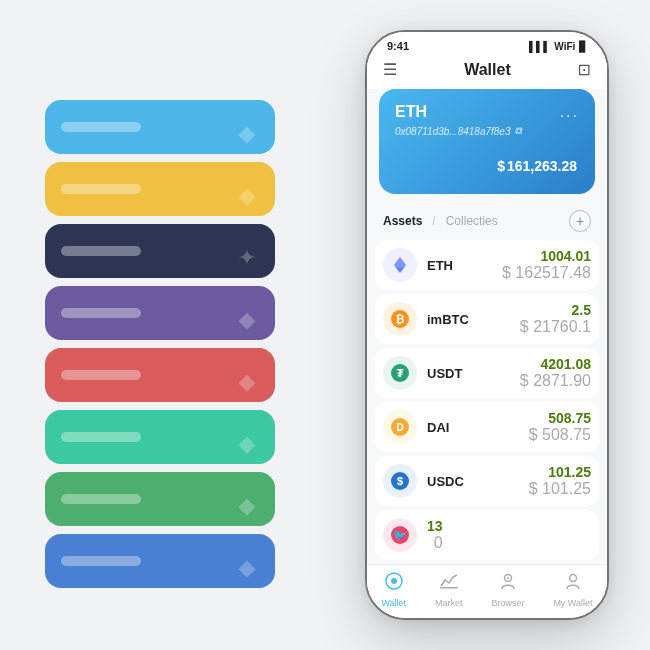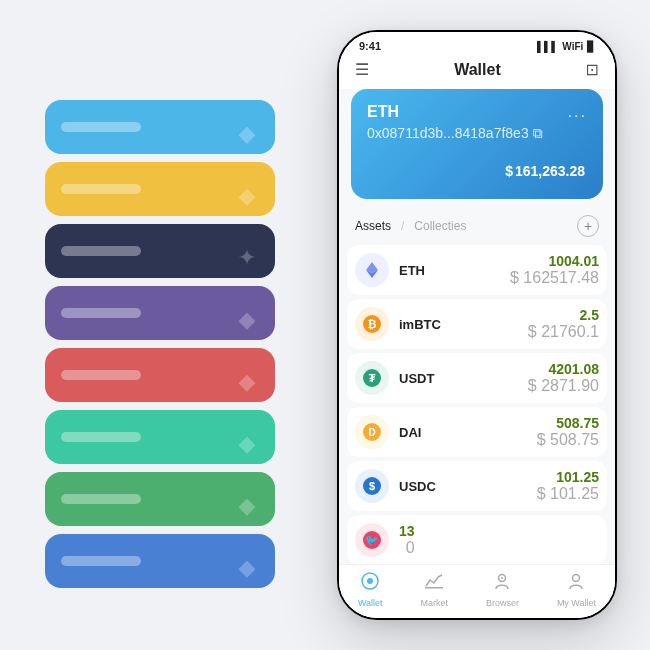--- a/index.html
+++ b/index.html
@@ -69,30 +69,30 @@
     .card-dark { background: #2d3553; }
     .card-purple { background: #6b5b9e; }
     .card-red { background: #d95b5b; }
     .card-teal { background: #3cc8a0; }
     .card-green { background: #4caf70; }
     .card-blue2 { background: #4a80d4; }
 
     
     .phone {
       position: absolute;
-      right: 18px;
+      right: 26px;
       top: 10px;
-      width: 280px;
+      width: 244px;
       height: 590px;
       background: #fff;
       border-radius: 40px;
       box-shadow: 0 20px 60px rgba(0,0,0,0.18), 0 4px 16px rgba(0,0,0,0.10);
       overflow: hidden;
       z-index: 10;
-      border: 2px solid #000000;
+      border: 2px solid #737373;
     }
 
     .phone-inner {
       width: 100%;
       height: 100%;
       display: flex;
       flex-direction: column;
       background: #f7f8fa;
     }
 
@@ -162,25 +162,27 @@
       font-weight: 700;
     }
 
     .wallet-more {
       font-size: 16px;
       letter-spacing: 2px;
       opacity: 0.8;
     }
 
     .wallet-address {
-      font-size: 14px;
+      font-size: 10px;
       opacity: 0.8;
       margin-bottom: 10px;
       display: flex;
+      align-items: center;
       gap: 4px;
+      font-style: italic;
     }
 
     .wallet-balance {
       font-size: 26px;
       font-weight: 700;
       text-align: right;
     }
 
     .wallet-balance span {
       font-size: 14px;
@@ -195,21 +197,21 @@
       padding: 6px 16px 8px;
     }
 
     .assets-tabs {
       display: flex;
       gap: 6px;
       font-size: 12px;
     }
 
     .assets-tab-active {
-      font-weight: 400;
+      font-weight: 700;
       color: #222;
     }
 
     .assets-tab-inactive {
       color: #aaa;
     }
 
     .assets-add {
       width: 22px;
       height: 22px;

